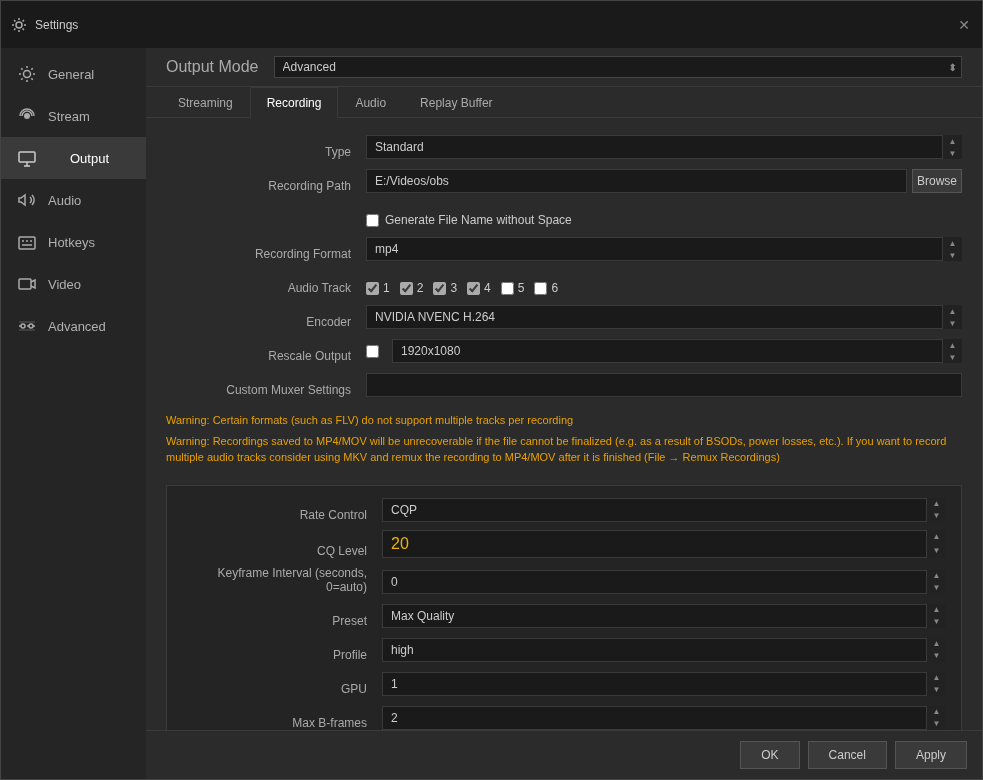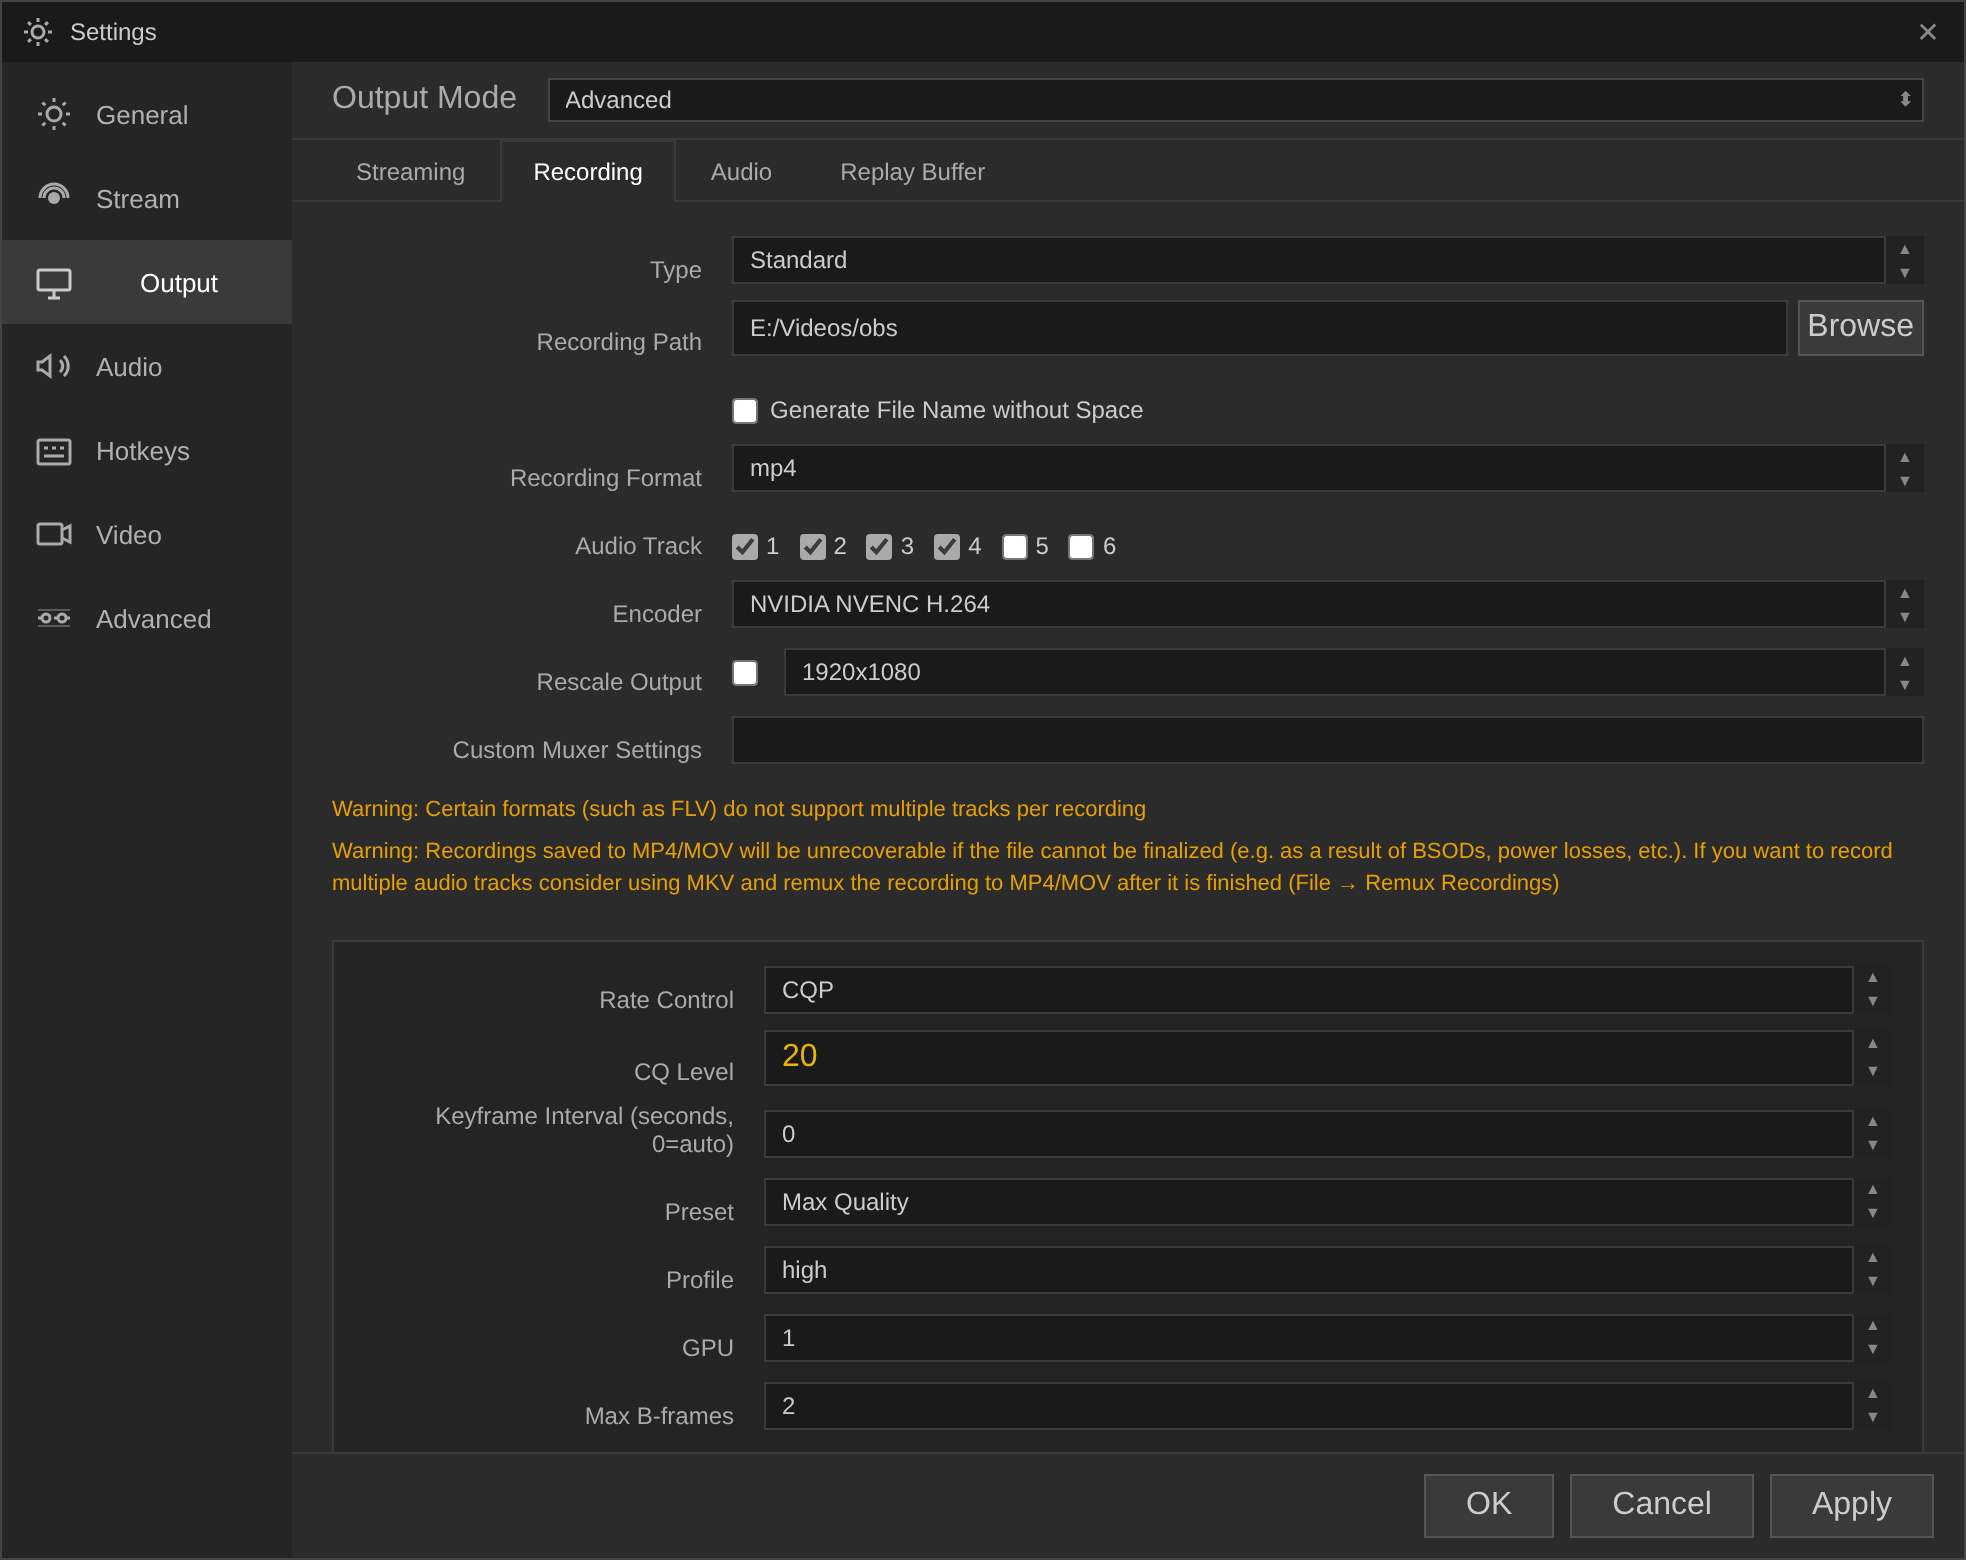--- a/index.html
+++ b/index.html
@@ -15,21 +15,21 @@
     .window {
       width: 983px;
       height: 780px;
       background: #2b2b2b;
       border: 1px solid #444;
       display: flex;
       flex-direction: column;
     }
     .title-bar {
       background: #1a1a1a;
-      height: 30px;
+      height: 47px;
       display: flex;
       align-items: center;
       padding: 0 10px;
       justify-content: space-between;
       flex-shrink: 0;
     }
     .title-bar-left {
       display: flex;
       align-items: center;
       gap: 8px;
@@ -223,21 +223,21 @@
       gap: 5px;
     }
     .path-row input {
       flex: 1;
     }
     .browse-btn {
       background: #3a3a3a;
       border: 1px solid #555;
       color: #ccc;
       padding: 4px 4px;
-      font-size: 16px;
+      font-size: 12px;
       cursor: pointer;
     }
     .checkbox-row {
       display: flex;
       align-items: center;
       gap: 6px;
     }
     .checkbox-row input[type="checkbox"] {
       width: 13px;
       height: 13px;
@@ -295,21 +295,21 @@
       display: flex;
       justify-content: flex-end;
       padding: 10px 15px;
       gap: 8px;
       border-top: 1px solid #3a3a3a;
       flex-shrink: 0;
       background: #2b2b2b;
     }
     .footer-btn {
       padding: 6px 20px;
-      font-size: 16px;
+      font-size: 12px;
       cursor: pointer;
       border: 1px solid #555;
       background: #3a3a3a;
       color: #ccc;
     }
     .footer-btn.apply {
       background: #3a3a3a;
     }
     .rescale-select {
       margin-left: 5px;

